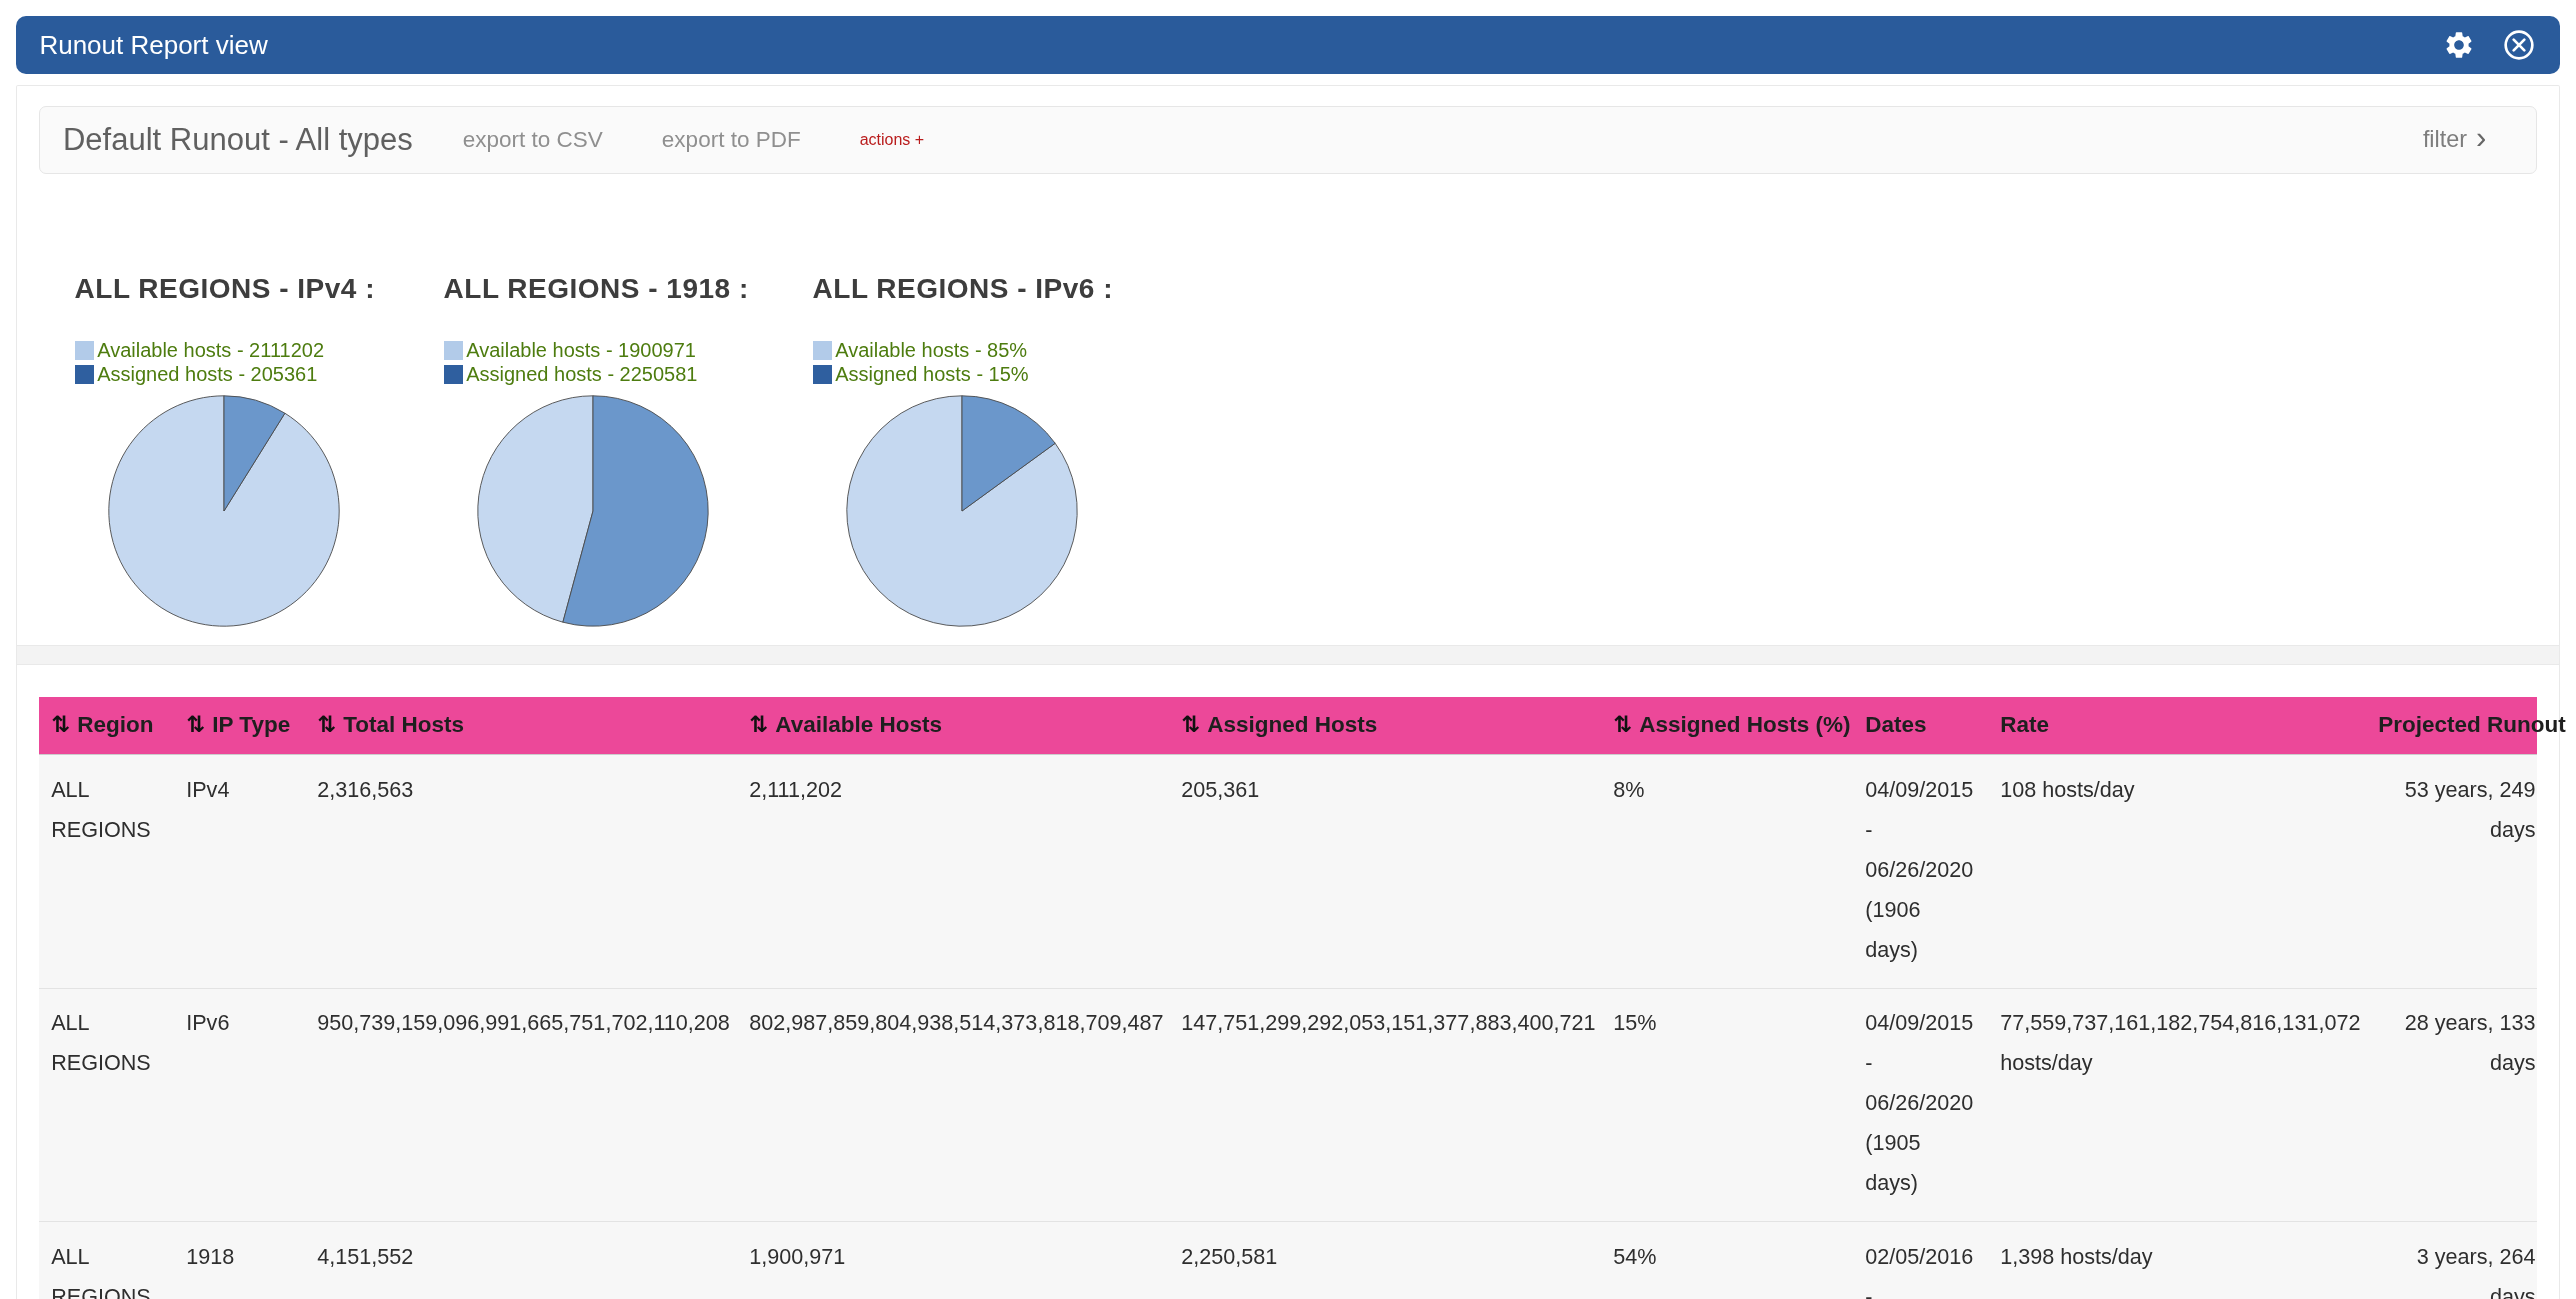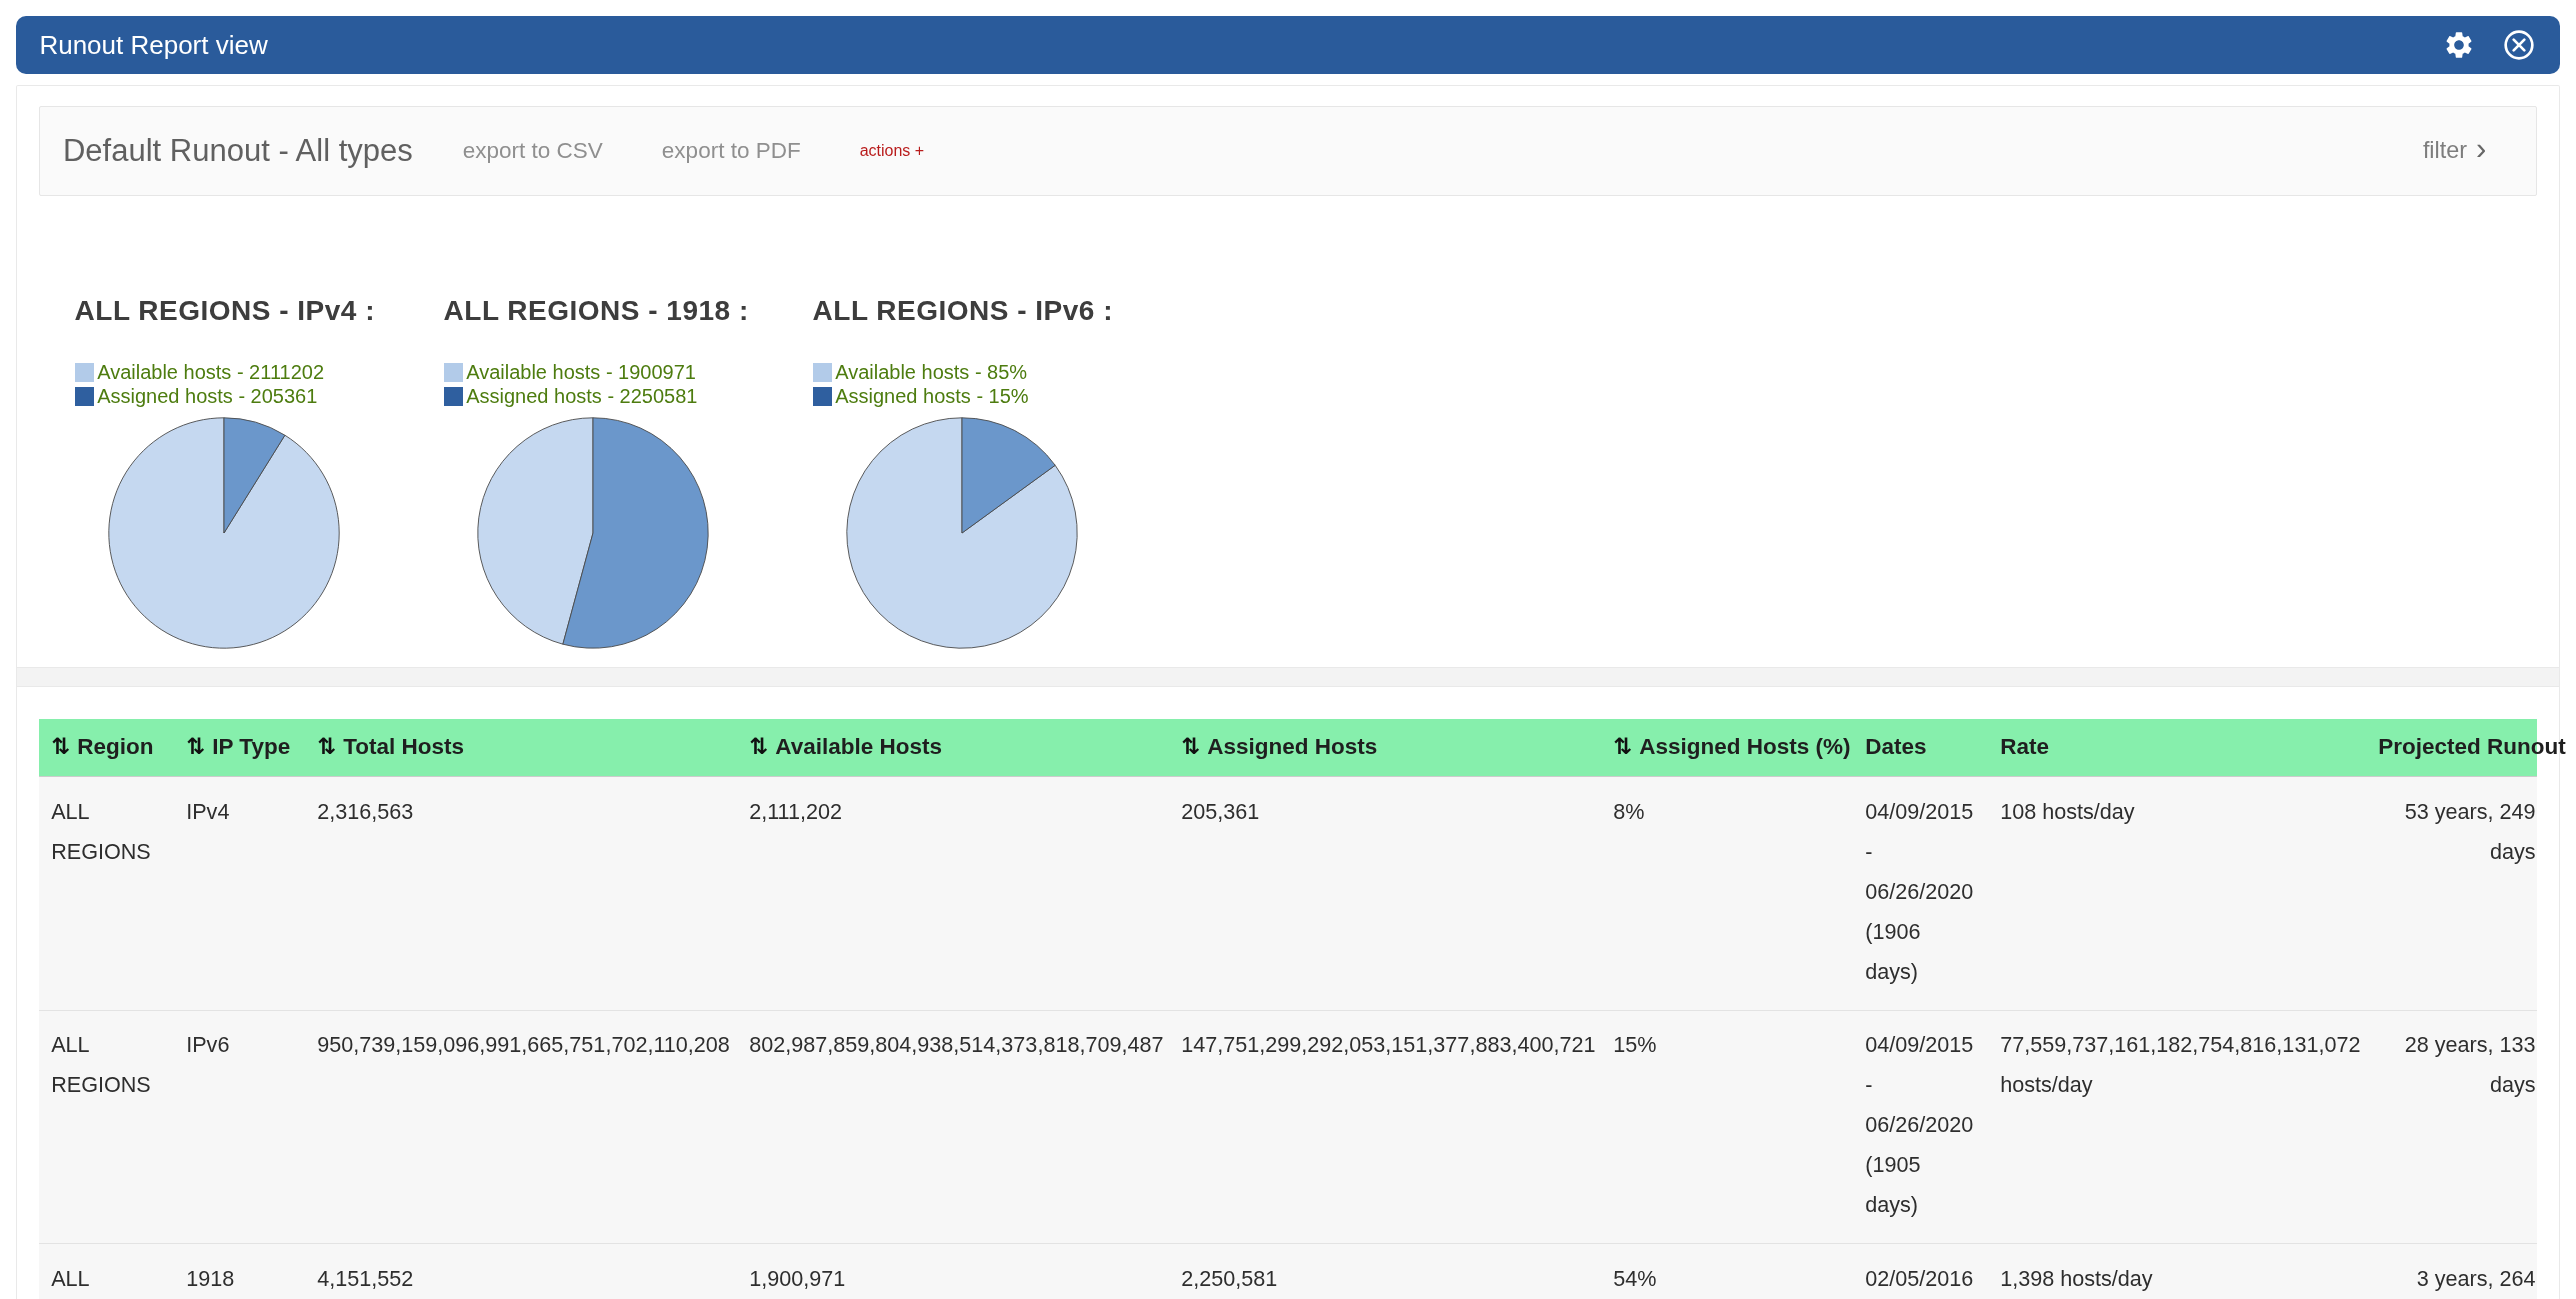--- a/index.html
+++ b/index.html
@@ -13,21 +13,21 @@
   .titlebar .win-title { color:#fff; font-size:26px; }
   .titlebar .tb-icons { margin-left:auto; display:flex; align-items:center; gap:23.4px; }
   .tb-btn { width:36px; height:36px; display:flex; align-items:center; justify-content:center; cursor:pointer; }
   .tb-btn svg { width:32px; height:32px; }
 
   
   .panel { margin-top:10.8px; border:0.9px solid #e9e9e9; border-radius:1.8px;
            background:#fff; padding:20px 21.6px 49px 21.6px; }
 
   
-  .toolbar { height:90px; background:#fafafa; border:0.9px solid #e6e6e6; border-radius:2px;
+  .toolbar { height:68px; background:#fafafa; border:0.9px solid #e6e6e6; border-radius:7px;
              display:flex; align-items:center; padding:0 50px 0 23.4px; }
   .report-title { font-size:31px; color:#606060; margin-right:50px; }
   .tool-link { font-size:22.5px; color:#8f8f8f; margin-right:59px; cursor:pointer; }
   .tool-actions { font-size:16px; color:#b91c1c; cursor:pointer; }
   .tool-filter { margin-left:auto; font-size:23.4px; color:#7d7d7d; cursor:pointer;
                  display:flex; gap:9px; }
   .tool-filter .chev { font-size:31px; line-height:23.4px; color:#666; }
 
   
   .charts { display:flex; margin-top:99px; padding-left:36px; }
@@ -45,21 +45,21 @@
                    border-top:0.9px solid #e9e9e9; border-bottom:0.9px solid #e9e9e9; }
 
   
   table.runout { width:100%; border-collapse:collapse; margin-top:32px; table-layout:fixed; }
   th { text-align:left; font-size:22.5px; color:#1f1f1f; font-weight:bold;
        padding:14.4px 16px 16px 12.6px; vertical-align:bottom; white-space:nowrap; }
   th .sort-glyph { font-size:22.5px; font-weight:bold; margin-right:7.2px; color:#111; cursor:pointer; }
   th.right, td.right { text-align:right; padding-right:1.8px; }
   tbody tr { background:#f7f7f7; border-top:0.9px solid #e3e3e3; }
   tbody tr:last-child { border-bottom:0.9px solid #e3e3e3; }
-  thead tr { border-bottom:0.9px solid #cccccc; background:#86efac; }
+  thead tr { border-bottom:0.9px solid #cccccc; background:#ec4899; }
   td { font-size:21.6px; color:#2e2e2e; padding:14.4px 16px 18px 12.6px;
        vertical-align:top; line-height:40px; }
   td .dline { display:block; }
   .row-h { height:142px; }
 </style>
 </head>
 <body>
 
 <div class="window">
 

